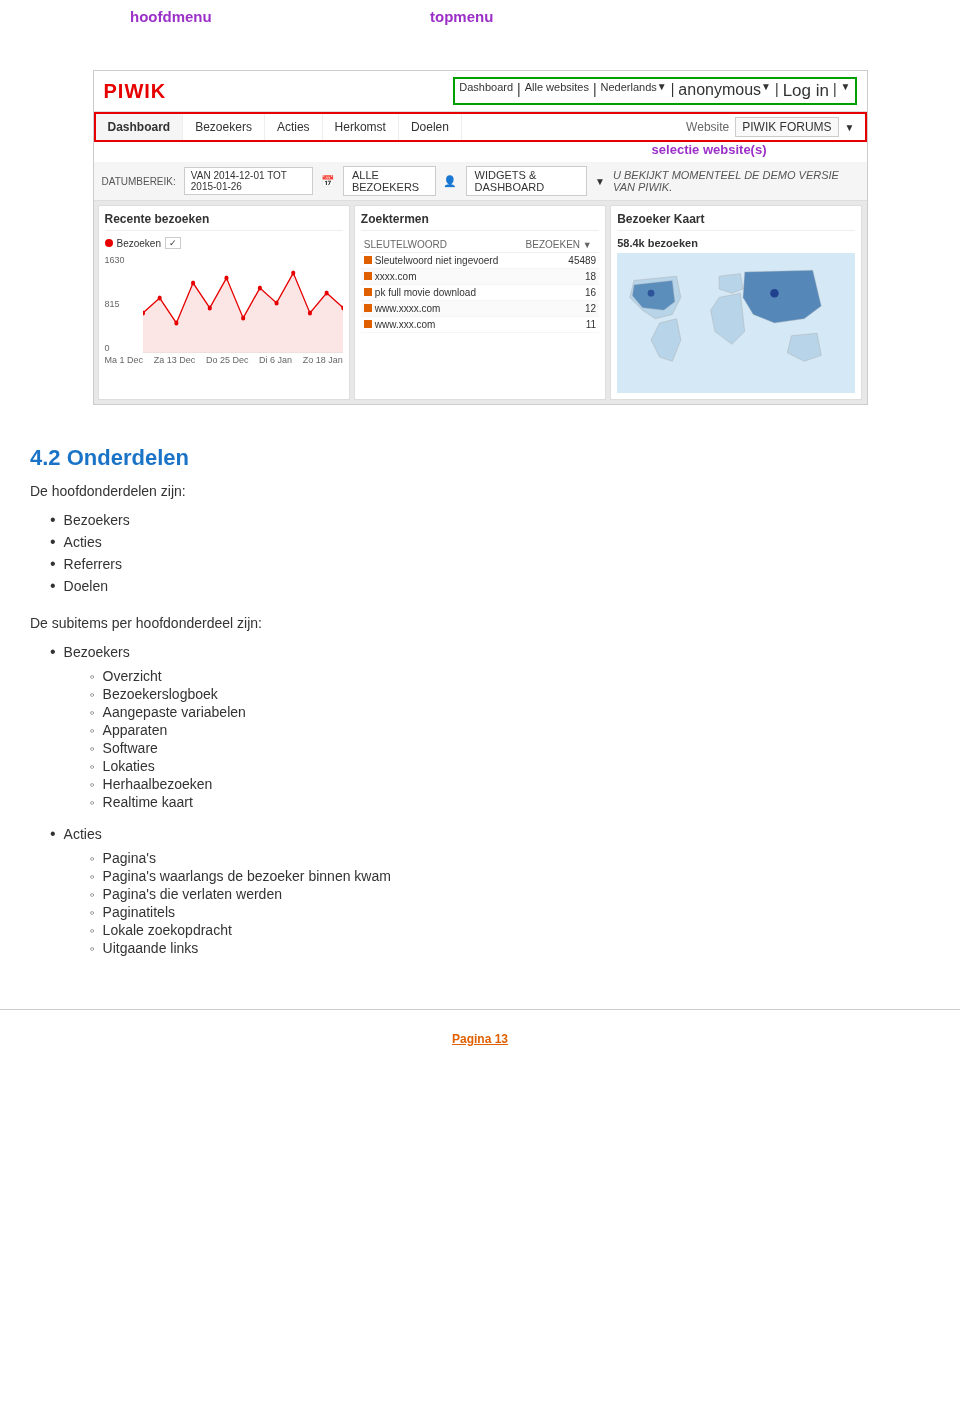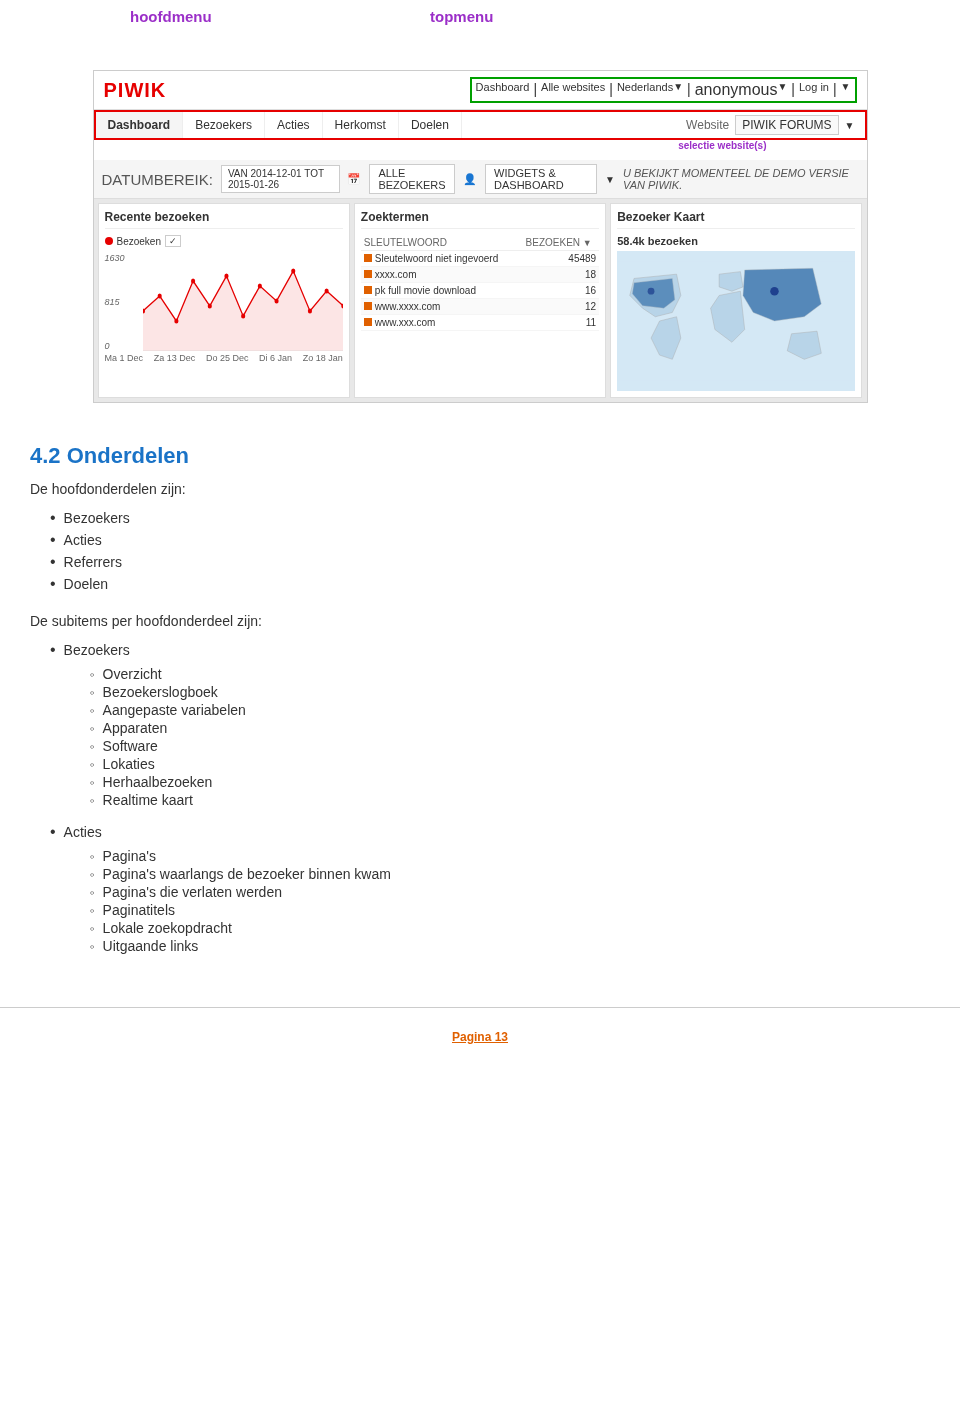--- a/index.html
+++ b/index.html
@@ -350,21 +350,21 @@
         <span style="font-size:11px; color:#333;">Dashboard</span>
         <span class="sep" style="margin:0 4px;">|</span>
         <span style="font-size:11px; color:#333;">Alle websites</span>
         <span class="sep" style="margin:0 4px;">|</span>
         <span style="font-size:11px; color:#333;text-align:center;">Nederlands</span>
         <span style="font-size:10px;">▼</span>
         <span class="sep" style="margin:0 4px;">|</span>
         <span style="font-size:16px; color:#333;">anonymous</span>
         <span style="font-size:10px;">▼</span>
         <span class="sep" style="margin:0 4px;">|</span>
-        <span style="font-size:11px; color:#333;">Log in</span>
+        <span style="font-size:17px; color:#333;">Log in</span>
         <span class="sep" style="margin:0 4px;">|</span>
         <span style="font-size:10px;">▼</span>
       </div>
     </div>
 
     <div style="display:flex; align-items:stretch; border:2px solid #e60000;">
       <div class="piwik-mainnav" style="border:none; flex:1; display:flex;">
         <div class="nav-item active" style="font-size:12px; padding:6px 12px;">Dashboard</div>
         <div class="nav-item" style="font-size:12px; padding:6px 12px;">Bezoekers</div>
         <div class="nav-item" style="font-size:12px; padding:6px 12px;">Acties</div>
@@ -372,46 +372,46 @@
         <div class="nav-item" style="font-size:12px; padding:6px 12px;">Doelen</div>
       </div>
       <div class="website-selector">
         <span class="ws-label">Website</span>
         <span class="ws-value">PIWIK FORUMS</span>
         <span style="font-size:10px;">▼</span>
       </div>
     </div>
 
     <div style="position:relative; height:20px;">
-      <span style="position:absolute; right:100px; top:0; color:#9b2fc8; font-weight:bold; font-size:10px;">selectie website(s)</span>
+      <span style="position:absolute; right:100px; top:0; color:#9b2fc8; font-weight:bold; font-size:13px;">selectie website(s)</span>
     </div>
 
     <div class="piwik-toolbar">
       <div class="toolbar-left">
-        <span style="font-size:15px; color:#555;">DATUMBEREIK:</span>
+        <span style="font-size:10px; color:#555;">DATUMBEREIK:</span>
         <span class="date-range" style="font-size:10px;">VAN 2014-12-01 TOT 2015-01-26</span>
         <span style="font-size:11px;">📅</span>
         <span class="visitors-btn">ALLE BEZOEKERS</span>
         <span style="font-size:11px;">👤</span>
         <span class="widgets-btn">WIDGETS &amp; DASHBOARD</span>
         <span style="font-size:10px;">▼</span>
       </div>
       <div class="toolbar-right">U BEKIJKT MOMENTEEL DE DEMO VERSIE VAN PIWIK.</div>
     </div>
 
     <div class="dashboard-content">
 
       <div class="widget">
         <div class="widget-title">Recente bezoeken</div>
         <div class="chart-legend">
           <span class="legend-dot"></span>
           <span>Bezoeken</span>
           <span style="font-size:9px; border:1px solid #ccc; padding:0 3px;">✓</span>
         </div>
-        <div style="display:flex; gap:13px;font-style:italic;">
+        <div style="display:flex; gap:13px;">
           <div style="font-size:9px; color:#666; display:flex; flex-direction:column; justify-content:space-between; padding:2px 0; min-width:25px;">
             <span>1630</span>
             <span>815</span>
             <span>0</span>
           </div>
           <div style="flex:1; position:relative;">
             <svg class="chart-svg" viewBox="0 0 240 100" preserveAspectRatio="none">
               <polyline points="0,60 20,45 40,70 60,30 80,55 100,25 120,65 140,35 160,50 180,20 200,60 220,40 240,55" fill="none" stroke="#e60000" stroke-width="1.5"></polyline>
               <polyline points="0,60 20,45 40,70 60,30 80,55 100,25 120,65 140,35 160,50 180,20 200,60 220,40 240,55 240,100 0,100" fill="rgba(230,0,0,0.1)" stroke="none"></polyline>
 

